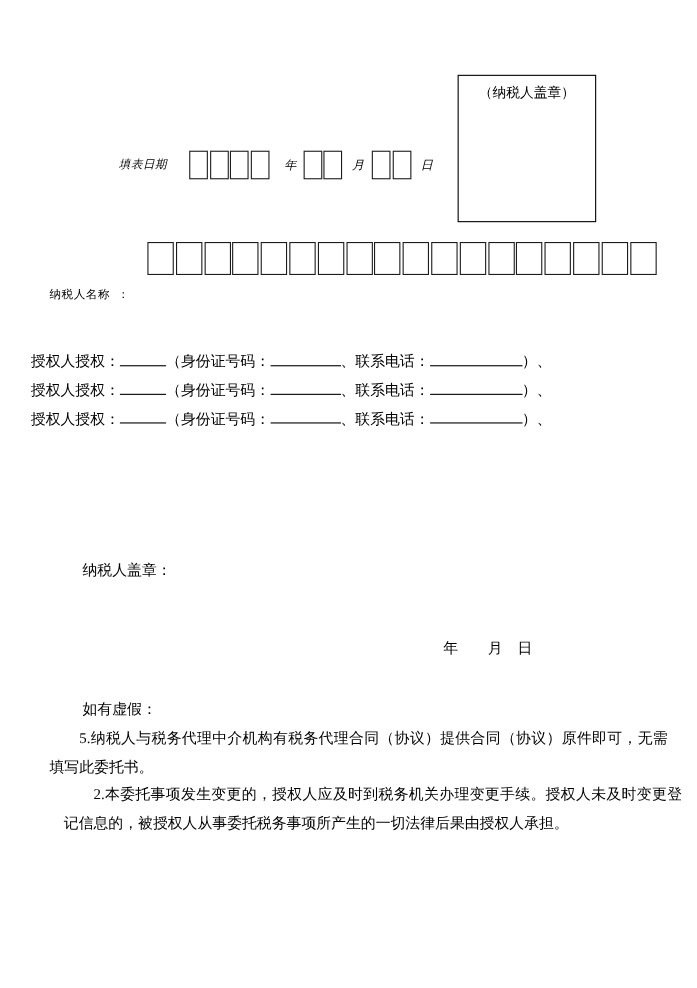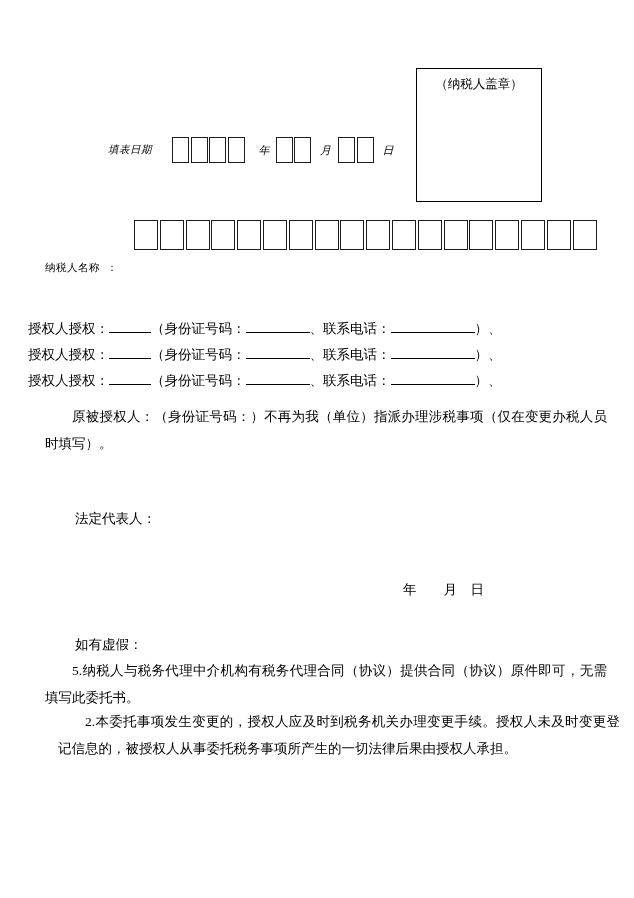--- a/index.html
+++ b/index.html
@@ -134,23 +134,22 @@
       <span>授权人授权：</span><span class="blank b1"></span><span>（身份证号码：</span><span class="blank b2"></span><span>、联系电话：</span><span class="blank b3"></span><span>）、</span>
     </div>
     <div class="auth-line">
       <span>授权人授权：</span><span class="blank b1"></span><span>（身份证号码：</span><span class="blank b2"></span><span>、联系电话：</span><span class="blank b3"></span><span>）、</span>
     </div>
     <div class="auth-line">
       <span>授权人授权：</span><span class="blank b1"></span><span>（身份证号码：</span><span class="blank b2"></span><span>、联系电话：</span><span class="blank b3"></span><span>）、</span>
     </div>
   </div>
 
-  <div class="abs para revocation">原被授权人：（身份证号码：）不再为我（单位）指派办理涉税事项（仅在变更办税人员时填写）。</div>
 
-  <div class="abs sig sig2">法定代表人：</div>
+  <div class="abs sig sig2">纳税人盖章：</div>
 
   <div class="abs date-line">年　　月　日</div>
 
   <div class="abs instr-heading">如有虚假：</div>
   <div class="abs para instr1">5.纳税人与税务代理中介机构有税务代理合同（协议）提供合同（协议）原件即可，无需填写此委托书。</div>
   <div class="abs para instr2">2.本委托事项发生变更的，授权人应及时到税务机关办理变更手续。授权人未及时变更登记信息的，被授权人从事委托税务事项所产生的一切法律后果由授权人承担。</div>
 
 </div>
 
 </body></html>

